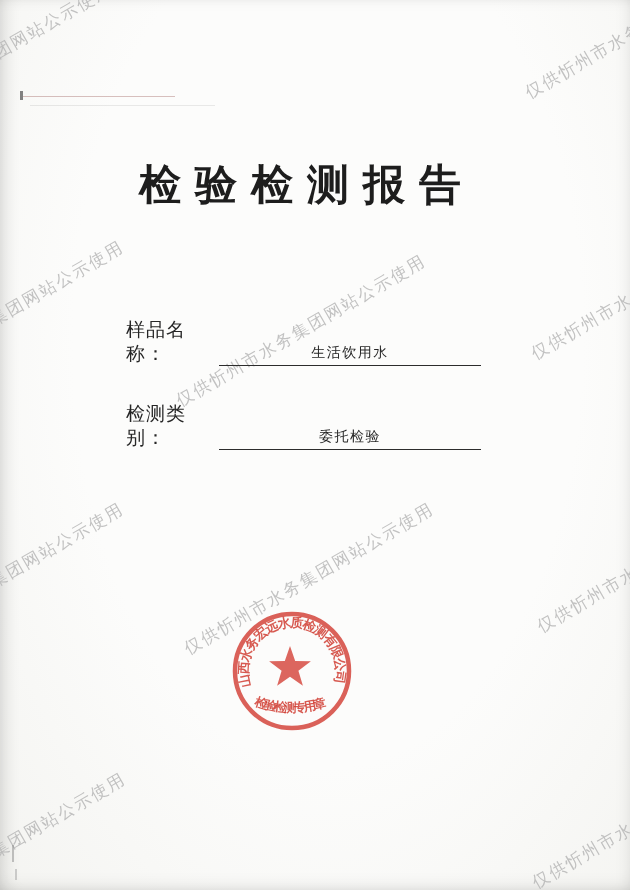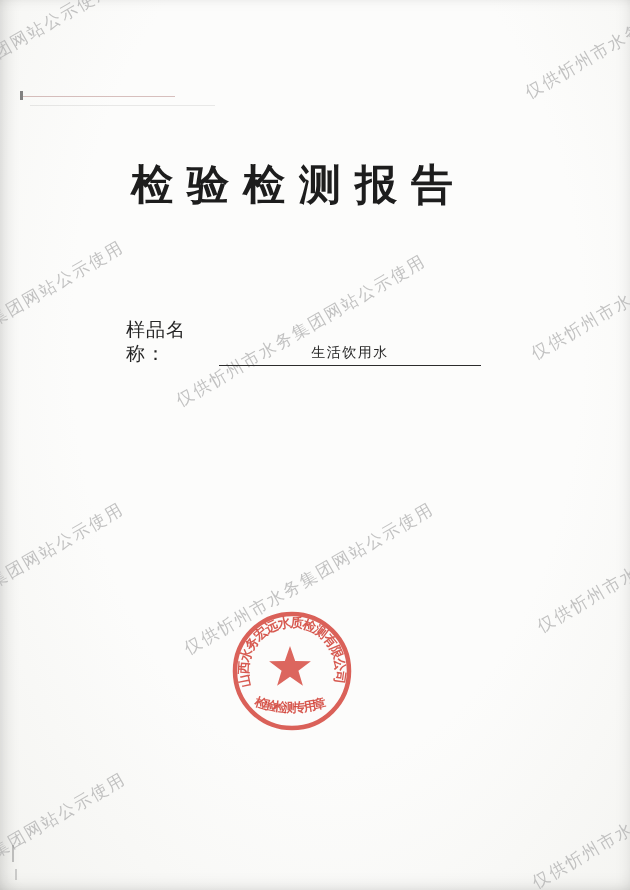--- a/index.html
+++ b/index.html
@@ -22,21 +22,21 @@
   }
   .cma{position:absolute; left:45px; top:24px; width:160px;}
   .cma-num{
     position:absolute; left:3px; top:54px; width:120px;
     font-family:"DejaVu Sans","Liberation Sans",sans-serif;
     font-weight:700; font-size:15.5px; letter-spacing:.5px; color:#dd3527;
   }
   .rpt-no{position:absolute; left:380px; top:68px; font-size:19px; letter-spacing:.5px;}
   .rpt-no .lbl{letter-spacing:1.5px;}
   .doc-title{
-    position:absolute; left:4px; top:157px; width:576px; margin:0;
+    position:absolute; left:12px; top:157px; width:576px; margin:0;
     text-align:center; font-family:"Liberation Sans","DejaVu Sans",sans-serif;
     font-weight:700; font-size:42px; letter-spacing:14px; text-indent:14px; color:#1d1d1d;
   }
   .f-row{position:absolute; left:97px; height:24px; font-size:19px;}
   .f-row .f-lbl{display:inline-block; width:93px; letter-spacing:1px; vertical-align:bottom; line-height:24px;margin-left:29px;}
   .f-row .f-line{
     display:inline-block; width:262px; vertical-align:bottom; line-height:24px;
     border-bottom:1.5px solid #2c2c2c; text-align:center; font-size:14px; letter-spacing:1.5px;
   }
   .row1{top:318px;} .row2{top:360px;} .row3{top:402px;}
@@ -68,20 +68,23 @@
   <span class="wm" style="left:-128px;top:910px;">仅供忻州市水务集团网站公示使用</span>
   <span class="wm" style="left:528px;top:874px;">仅供忻州市水务集团网站公示使用</span>
 
 
 
   <h1 class="doc-title">检验检测报告</h1>
 
   <div class="f-row row1">
     <span class="f-lbl">样品名称：</span><span class="f-line">生活饮用水</span>
   </div>
+  <div class="f-row row3">
+    <span class="f-lbl">检测类别：</span><span class="f-line">委托检验</span>
+  </div>
 
 
   <svg class="stamp" width="160" height="160" viewBox="0 0 160 160">
     <defs>
       <path id="ringPath" d="M 38.7 95 A 44 44 0 1 1 121.3 95"></path>
       <path id="botPath" d="M 42 114 A 110 110 0 0 0 118 114"></path>
     </defs>
     <circle cx="80" cy="80" r="57" fill="none" stroke="rgba(214,64,54,0.82)" stroke-width="4.5"></circle>
     <polygon fill="rgba(216,70,60,0.82)" points="78,55 83.2,69.9 98.9,70.2 86.4,79.7 90.9,94.8 78,85.8 65.1,94.8 69.6,79.7 57.1,70.2 72.8,69.9"></polygon>
     <text font-family="Liberation Serif, DejaVu Serif, serif" font-size="13" font-weight="700" fill="rgba(212,62,52,0.85)">

